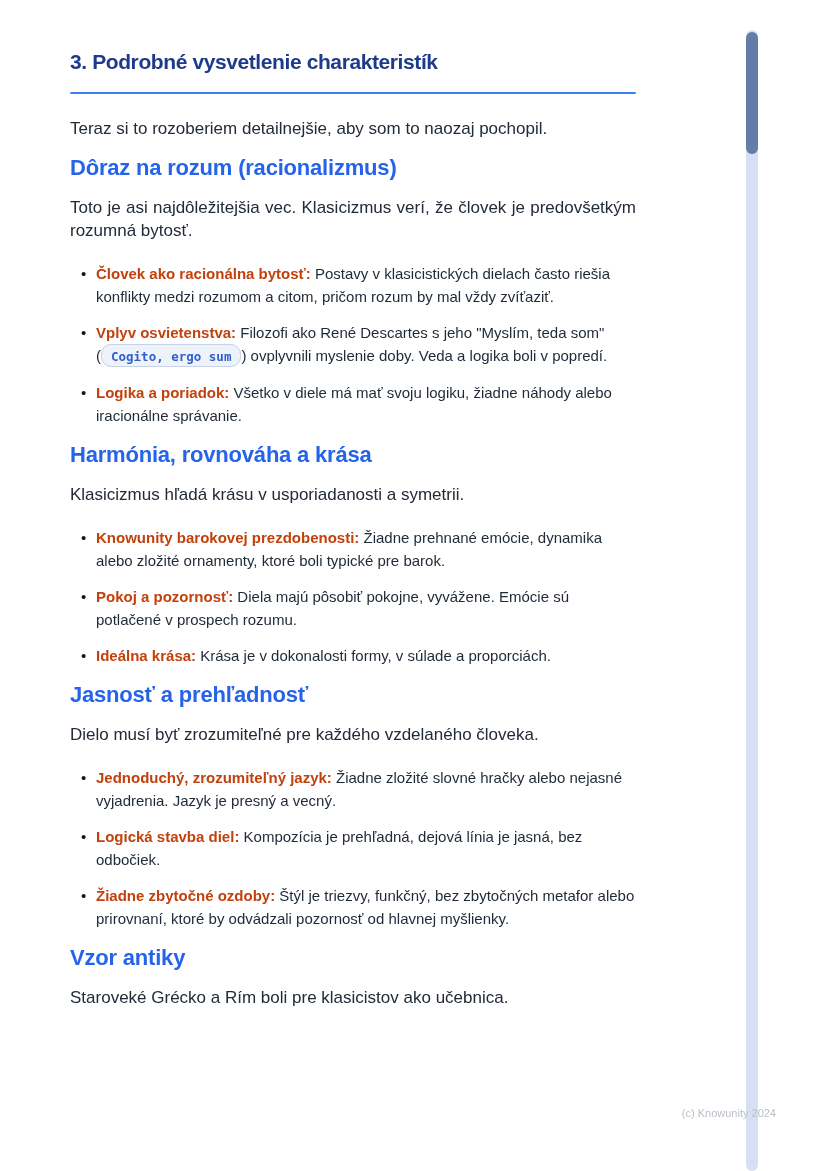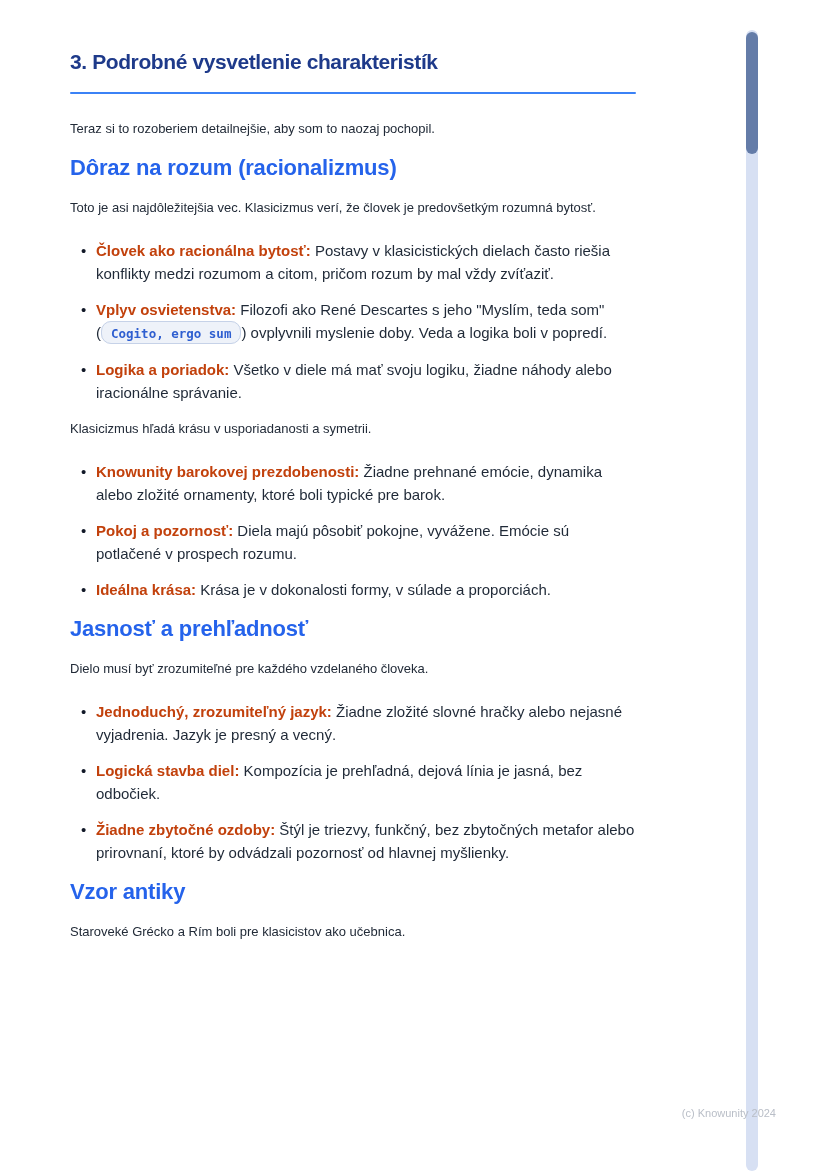--- a/index.html
+++ b/index.html
@@ -18,21 +18,21 @@
   }
   h1 {
     font-size:21px; line-height:36px; font-weight:700;
     color:#1e3a8a; letter-spacing:-0.4px;
     margin:6px 0 12px 0;
   }
   .title-rule {
     height:2px; background:#3b82f6; border-radius:1px;
     margin:0 0 23px 0;
   }
-  p { margin:0; font-size:13px; line-height:23px; color:#222b38; }
+  p { margin:0; font-size:17px; line-height:23px; color:#222b38; }
   p.intro { margin-bottom:8px; }
   p.lead { text-align:justify;margin-top:8px; }
   h2 {
     font-size:22px; line-height:26px; font-weight:700;
     color:#2563eb; letter-spacing:-0.2px;
     margin:15px 0 15px 0;
   }
   ul.bullets {
     list-style:none;
     margin:20px 0 0 0; padding:0;
@@ -99,20 +99,21 @@
     <li>
       <span class="marker">•</span>
       <span class="li-text"><strong>Vplyv osvietenstva:</strong><span> Filozofi ako René Descartes s jeho "Myslím, teda som" (</span><code class="inline-code">Cogito, ergo sum</code><span>) ovplyvnili myslenie doby. Veda a logika boli v popredí.</span></span>
     </li>
     <li>
       <span class="marker">•</span>
       <span class="li-text"><strong>Logika a poriadok:</strong><span> Všetko v diele má mať svoju logiku, žiadne náhody alebo iracionálne správanie.</span></span>
     </li>
   </ul>
 
+  <h2>Harmónia, rovnováha a krása</h2>
   <p class="lead">Klasicizmus hľadá krásu v usporiadanosti a symetrii.</p>
   <ul class="bullets">
     <li>
       <span class="marker">•</span>
       <span class="li-text"><strong>Knowunity barokovej prezdobenosti:</strong><span> Žiadne prehnané emócie, dynamika alebo zložité ornamenty, ktoré boli typické pre barok.</span></span>
     </li>
     <li>
       <span class="marker">•</span>
       <span class="li-text"><strong>Pokoj a pozornosť:</strong><span> Diela majú pôsobiť pokojne, vyvážene. Emócie sú potlačené v prospech rozumu.</span></span>
     </li>

